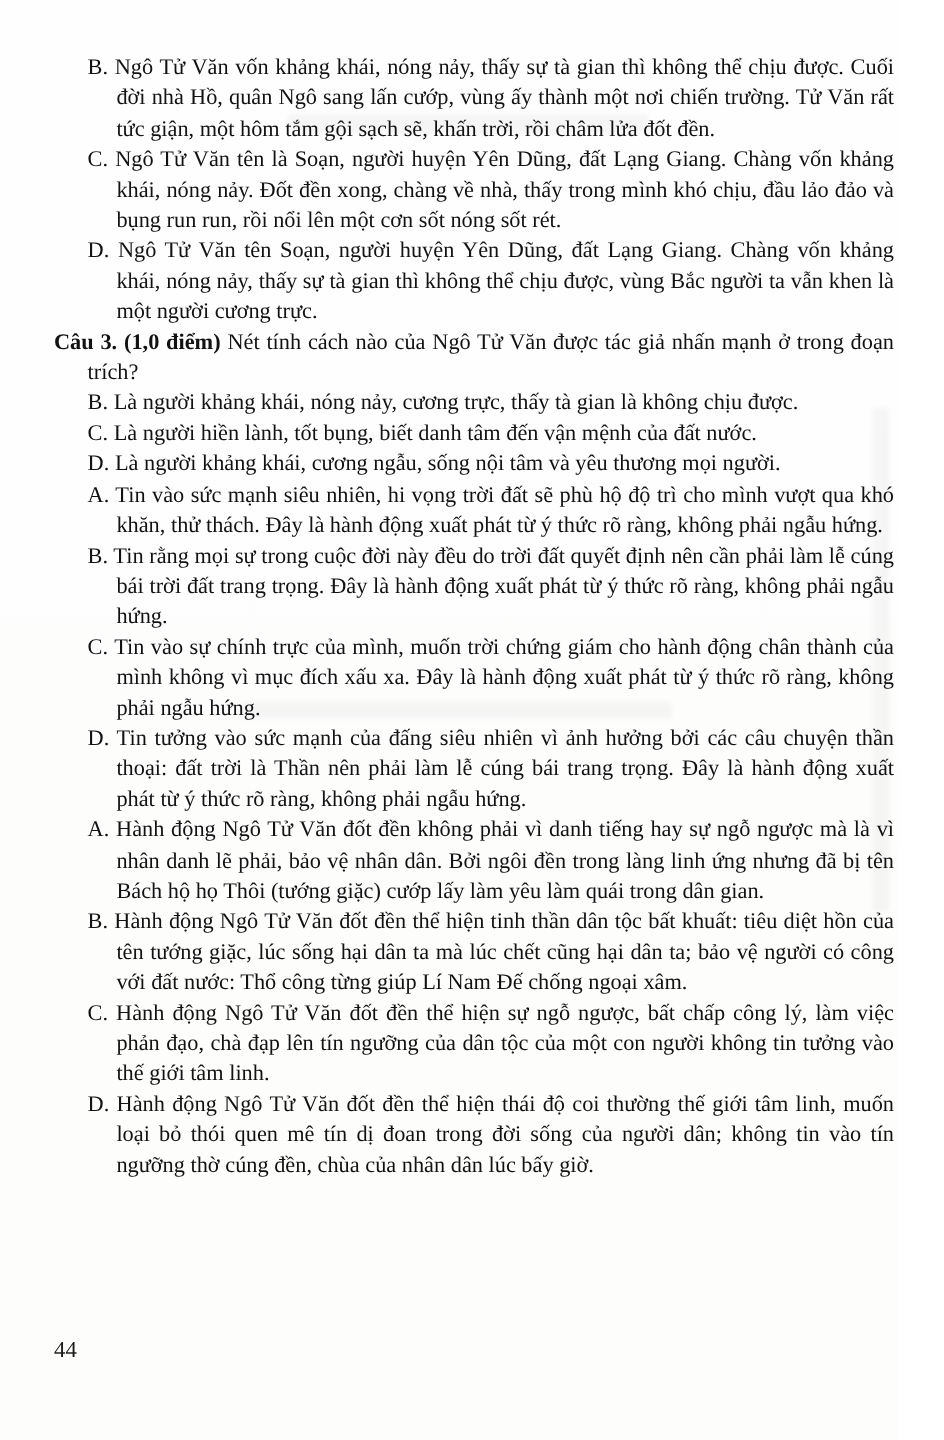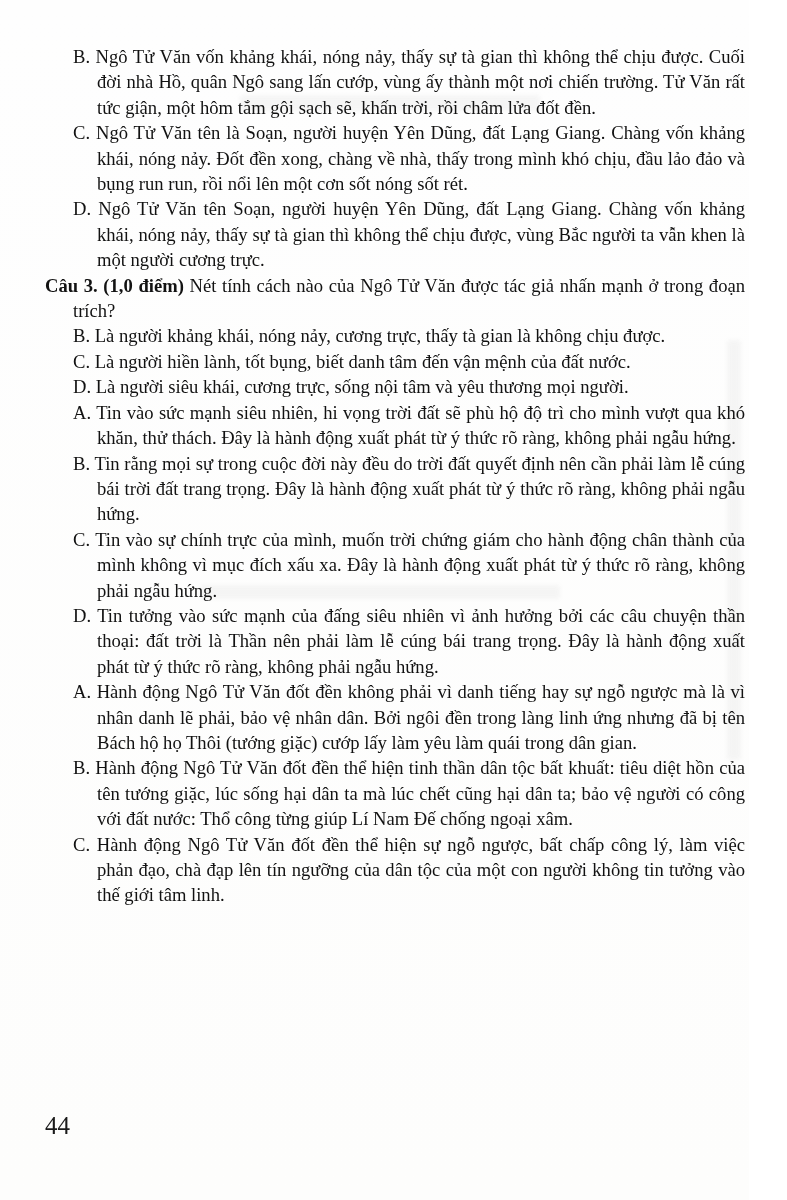--- a/index.html
+++ b/index.html
@@ -33,21 +33,21 @@
   .question {
     padding-left: 28px;
     text-indent: -28px;
   }
   .q-label { font-weight: bold; }
   .q-italic { font-style: italic; }
   .page-number {
     position: absolute;
     left: 45px;
     top: 1113px;
-    font-size: 25px;
+    font-size: 19px;
     line-height: 25px;
     color: #1a1a1a;
   }
   
   .smudge {
     position: absolute;
     background: #8a8a8a;
     opacity: 0.07;
     filter: blur(2px);
     border-radius: 3px;
@@ -66,27 +66,28 @@
 
   <div class="text-block">
 
     <p class="option"><span class="opt-letter">B.</span> <span>Ngô Tử Văn vốn khảng khái, nóng nảy, thấy sự tà gian thì không thể chịu được. Cuối đời nhà Hồ, quân Ngô sang lấn cướp, vùng ấy thành một nơi chiến trường. Tử Văn rất tức giận, một hôm tắm gội sạch sẽ, khấn trời, rồi châm lửa đốt đền.</span></p>
     <p class="option"><span class="opt-letter">C.</span> <span>Ngô Tử Văn tên là Soạn, người huyện Yên Dũng, đất Lạng Giang. Chàng vốn khảng khái, nóng nảy. Đốt đền xong, chàng về nhà, thấy trong mình khó chịu, đầu lảo đảo và bụng run run, rồi nổi lên một cơn sốt nóng sốt rét.</span></p>
     <p class="option"><span class="opt-letter">D.</span> <span>Ngô Tử Văn tên Soạn, người huyện Yên Dũng, đất Lạng Giang. Chàng vốn khảng khái, nóng nảy, thấy sự tà gian thì không thể chịu được, vùng Bắc người ta vẫn khen là một người cương trực.</span></p>
 
     <p class="question"><span class="q-label">Câu 3. (1,0 điểm)</span> <span>Nét tính cách nào của Ngô Tử Văn được tác giả nhấn mạnh ở trong đoạn trích?</span></p>
     <p class="option"><span class="opt-letter">B.</span> <span>Là người khảng khái, nóng nảy, cương trực, thấy tà gian là không chịu được.</span></p>
     <p class="option"><span class="opt-letter">C.</span> <span>Là người hiền lành, tốt bụng, biết danh tâm đến vận mệnh của đất nước.</span></p>
-    <p class="option"><span class="opt-letter">D.</span> <span>Là người siêu khái, cương trực, sống nội tâm và yêu thương mọi người.</span></p>
+    <p class="option"><span class="opt-letter">D.</span> <span>Là người khảng khái, cương ngẫu, sống nội tâm và yêu thương mọi người.</span></p>
 
     <p class="option"><span class="opt-letter">A.</span> <span>Tin vào sức mạnh siêu nhiên, hi vọng trời đất sẽ phù hộ độ trì cho mình vượt qua khó khăn, thử thách. Đây là hành động xuất phát từ ý thức rõ ràng, không phải ngẫu hứng.</span></p>
     <p class="option"><span class="opt-letter">B.</span> <span>Tin rằng mọi sự trong cuộc đời này đều do trời đất quyết định nên cần phải làm lễ cúng bái trời đất trang trọng. Đây là hành động xuất phát từ ý thức rõ ràng, không phải ngẫu hứng.</span></p>
     <p class="option"><span class="opt-letter">C.</span> <span>Tin vào sự chính trực của mình, muốn trời chứng giám cho hành động chân thành của mình không vì mục đích xấu xa. Đây là hành động xuất phát từ ý thức rõ ràng, không phải ngẫu hứng.</span></p>
     <p class="option"><span class="opt-letter">D.</span> <span>Tin tưởng vào sức mạnh của đấng siêu nhiên vì ảnh hưởng bởi các câu chuyện thần thoại: đất trời là Thần nên phải làm lễ cúng bái trang trọng. Đây là hành động xuất phát từ ý thức rõ ràng, không phải ngẫu hứng.</span></p>
 
     <p class="option"><span class="opt-letter">A.</span> <span>Hành động Ngô Tử Văn đốt đền không phải vì danh tiếng hay sự ngỗ ngược mà là vì nhân danh lẽ phải, bảo vệ nhân dân. Bởi ngôi đền trong làng linh ứng nhưng đã bị tên Bách hộ họ Thôi (tướng giặc) cướp lấy làm yêu làm quái trong dân gian.</span></p>
     <p class="option"><span class="opt-letter">B.</span> <span>Hành động Ngô Tử Văn đốt đền thể hiện tinh thần dân tộc bất khuất: tiêu diệt hồn của tên tướng giặc, lúc sống hại dân ta mà lúc chết cũng hại dân ta; bảo vệ người có công với đất nước: Thổ công từng giúp Lí Nam Đế chống ngoại xâm.</span></p>
     <p class="option"><span class="opt-letter">C.</span> <span>Hành động Ngô Tử Văn đốt đền thể hiện sự ngỗ ngược, bất chấp công lý, làm việc phản đạo, chà đạp lên tín ngưỡng của dân tộc của một con người không tin tưởng vào thế giới tâm linh.</span></p>
+    <p class="option"><span class="opt-letter">D.</span> <span>Hành động Ngô Tử Văn đốt đền thể hiện thái độ coi thường thế giới tâm linh, muốn loại bỏ thói quen mê tín dị đoan trong đời sống của người dân; không tin vào tín ngưỡng thờ cúng đền, chùa của nhân dân lúc bấy giờ.</span></p>
 
   </div>
 
   <div class="page-number">44</div>
 </div>
 
 </body></html>

